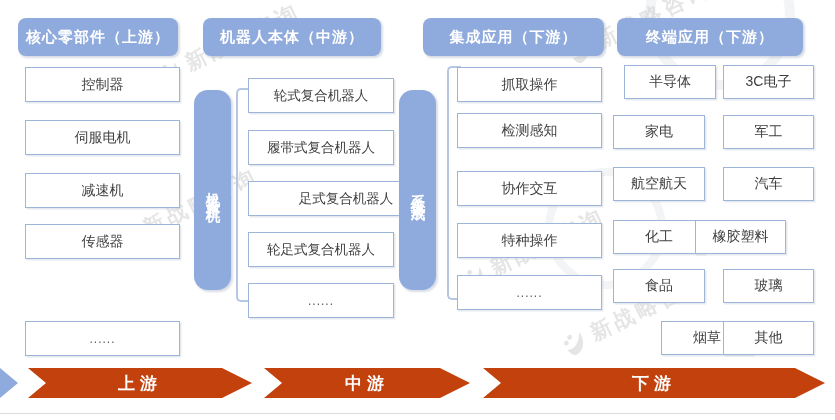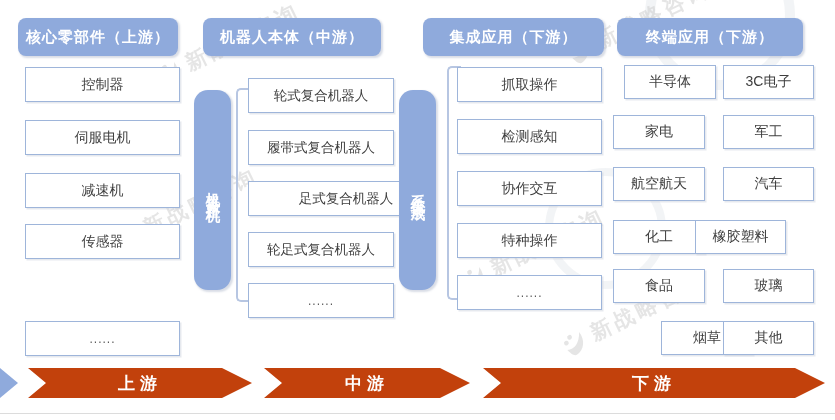--- a/index.html
+++ b/index.html
@@ -126,21 +126,21 @@
   <div class="box small" style="left:248px;top:78px;width:144px;height:33px;">轮式复合机器人</div>
   <div class="box small" style="left:248px;top:130px;width:144px;height:33px;">履带式复合机器人</div>
   <div class="box small" style="left:248px;top:181px;width:144px;height:33px;padding-left:25px;">足式复合机器人</div>
   <div class="box small" style="left:248px;top:232px;width:144px;height:33px;">轮足式复合机器人</div>
   <div class="box dots" style="left:248px;top:283px;width:144px;height:33px;">......</div>
 
   <div class="vbar" style="left:399px;top:90px;">系统集成</div>
   <div class="bracket" style="left:447px;top:66px;height:230px;"></div>
 
   <div class="box" style="left:457px;top:67px;width:143px;height:33px;">抓取操作</div>
-  <div class="box" style="left:457px;top:119px;width:143px;height:33px;">检测感知</div>
+  <div class="box" style="left:457px;top:113px;width:143px;height:33px;">检测感知</div>
   <div class="box" style="left:457px;top:171px;width:143px;height:33px;">协作交互</div>
   <div class="box" style="left:457px;top:223px;width:143px;height:33px;">特种操作</div>
   <div class="box dots" style="left:457px;top:275px;width:143px;height:33px;">......</div>
 
   <div class="box" style="left:624px;top:65px;width:90px;height:32px;">半导体</div>
   <div class="box" style="left:613px;top:115px;width:90px;height:32px;">家电</div>
   <div class="box" style="left:613px;top:167px;width:90px;height:32px;">航空航天</div>
   <div class="box" style="left:613px;top:220px;width:90px;height:32px;">化工</div>
   <div class="box" style="left:613px;top:269px;width:90px;height:32px;">食品</div>
   <div class="box" style="left:613px;top:321px;width:90px;height:32px;margin-left:48px;">烟草</div>

